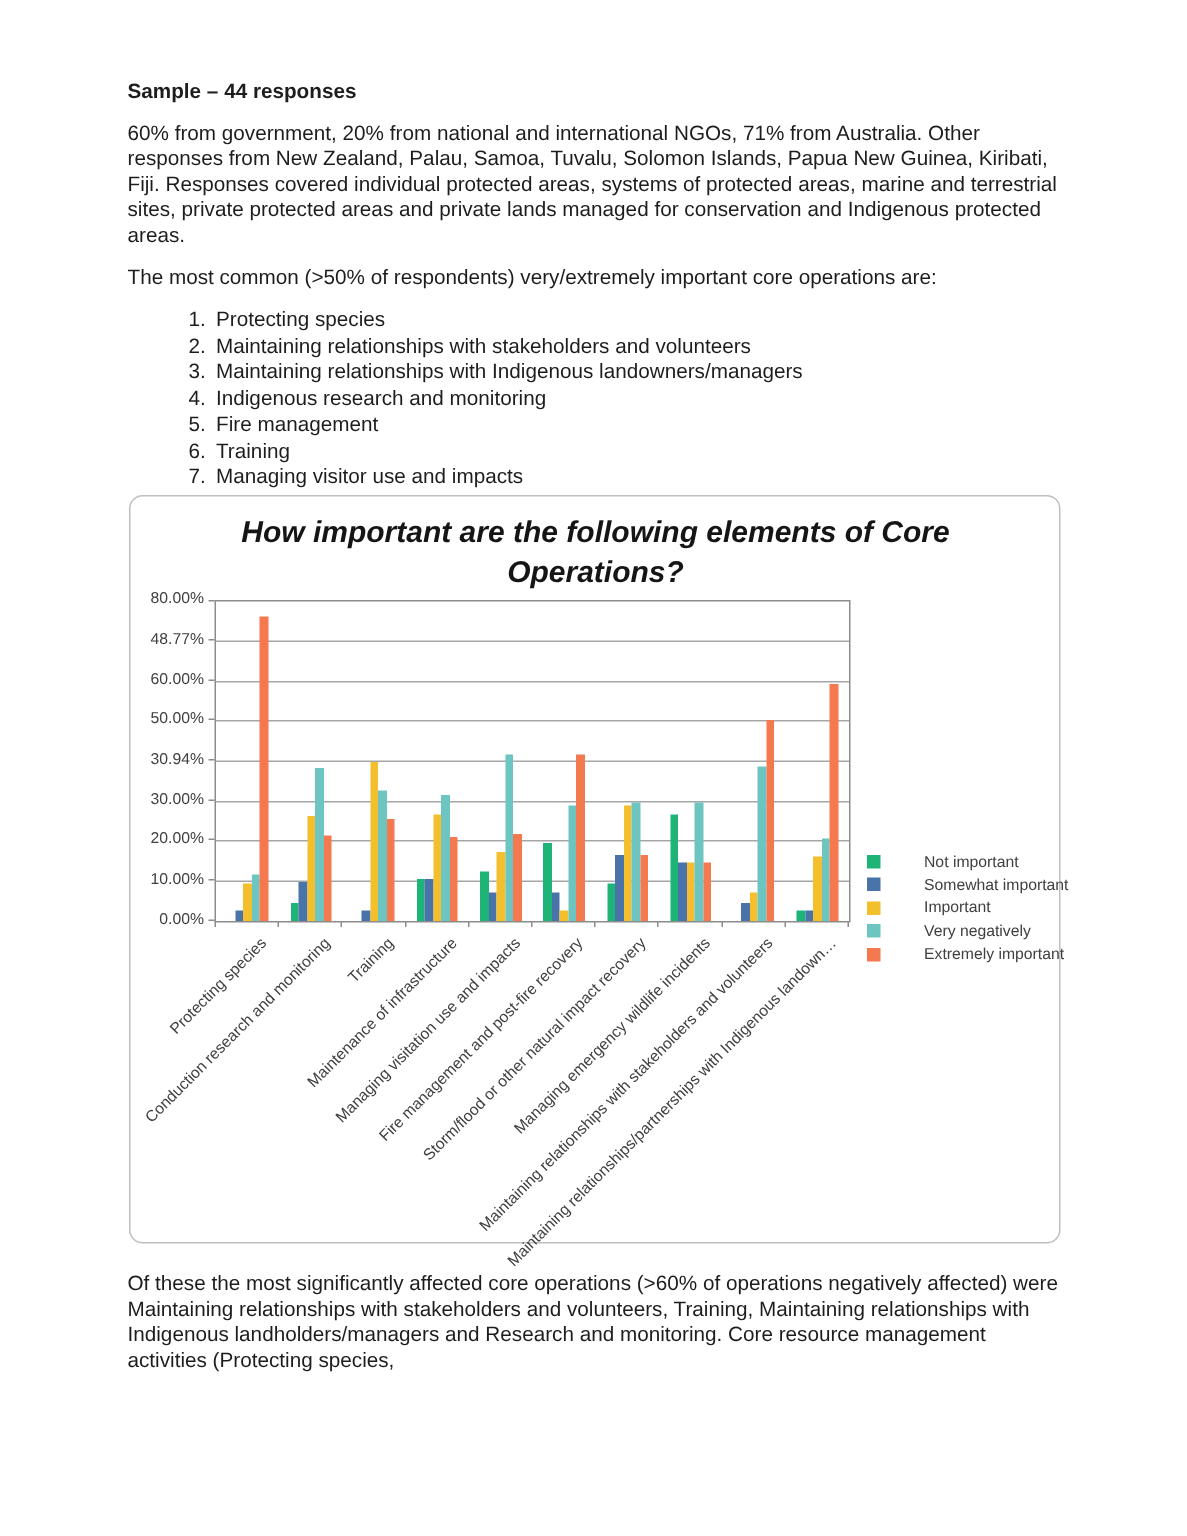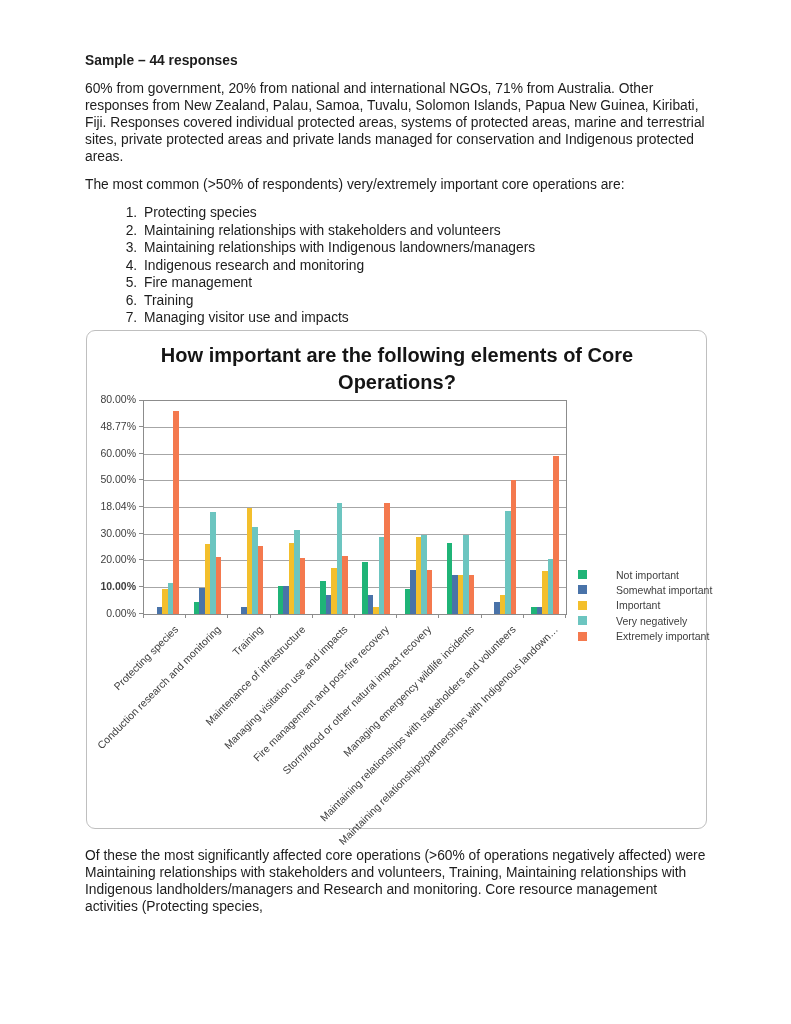--- a/index.html
+++ b/index.html
@@ -12,21 +12,21 @@
   h2, h3 { font-weight:bold; }
   ol.doc-list { margin:0 0 3px 0; padding-left:56px; font-size:13.8px; }
   ol.doc-list li { line-height:17.5px; padding-left:3px; }
   
   .chart-box {
     position:relative; width:621px; height:499px; margin-left:1px;
     border:1px solid #bfbfbf; border-radius:9px; background:#ffffff; box-sizing:border-box;
   }
   .chart-title {
     position:absolute; top:11px; left:50px; width:520px; text-align:center;
-    font-size:20px; font-weight:bold; line-height:27px; color:#151515;
+    font-size:20px; font-weight:bold; line-height:27px; color:#151515;font-style:italic;
   }
   .plot {
     position:absolute; left:56px; top:69px; width:422px; height:213px;
     border:1px solid #8c8c8c; box-sizing:content-box;
   }
   .gridline { position:absolute; left:0; right:0; height:1px; background:#a6a6a6; }
   .bar { position:absolute; bottom:0; }
   .ytick-label { position:absolute; left:0; width:49px; text-align:right; font-size:10.5px; color:#404040; }
   .tick { position:absolute; background:#8c8c8c; }
   .xlabel {
@@ -142,27 +142,27 @@
         </div>
       </div>
   <div class="ytick-label" style="top: 62px;">80.00%</div>
       <div class="tick" style="left: 52px; top: 69px; width: 4px; height: 1px;"></div>
       <div class="ytick-label" style="top: 89.625px;">48.77%</div>
       <div class="tick" style="left: 52px; top: 95.625px; width: 4px; height: 1px;"></div>
       <div class="ytick-label" style="top: 116.25px;">60.00%</div>
       <div class="tick" style="left: 52px; top: 122.25px; width: 4px; height: 1px;"></div>
       <div class="ytick-label" style="top: 142.875px;">50.00%</div>
       <div class="tick" style="left: 52px; top: 148.875px; width: 4px; height: 1px;"></div>
-      <div class="ytick-label" style="top: 169.5px;">18.04%</div>
+      <div class="ytick-label" style="top: 169.5px;">30.94%</div>
       <div class="tick" style="left: 52px; top: 175.5px; width: 4px; height: 1px;"></div>
       <div class="ytick-label" style="top: 196.125px;">30.00%</div>
       <div class="tick" style="left: 52px; top: 202.125px; width: 4px; height: 1px;"></div>
       <div class="ytick-label" style="top: 222.75px;">20.00%</div>
       <div class="tick" style="left: 52px; top: 228.75px; width: 4px; height: 1px;"></div>
-      <div class="ytick-label" style="top: 249.375px; font-weight: bold;">10.00%</div>
+      <div class="ytick-label" style="top: 249.375px;">10.00%</div>
       <div class="tick" style="left: 52px; top: 255.375px; width: 4px; height: 1px;"></div>
       <div class="ytick-label" style="top: 276px;">0.00%</div>
       <div class="tick" style="left: 52px; top: 282px; width: 4px; height: 1px;"></div>
       <div class="tick" style="left: 56px; top: 283px; width: 1px; height: 4px;"></div>
       <div class="tick" style="left: 98.2px; top: 283px; width: 1px; height: 4px;"></div>
       <div class="tick" style="left: 140.4px; top: 283px; width: 1px; height: 4px;"></div>
       <div class="tick" style="left: 182.6px; top: 283px; width: 1px; height: 4px;"></div>
       <div class="tick" style="left: 224.8px; top: 283px; width: 1px; height: 4px;"></div>
       <div class="tick" style="left: 267px; top: 283px; width: 1px; height: 4px;"></div>
       <div class="tick" style="left: 309.2px; top: 283px; width: 1px; height: 4px;"></div>

